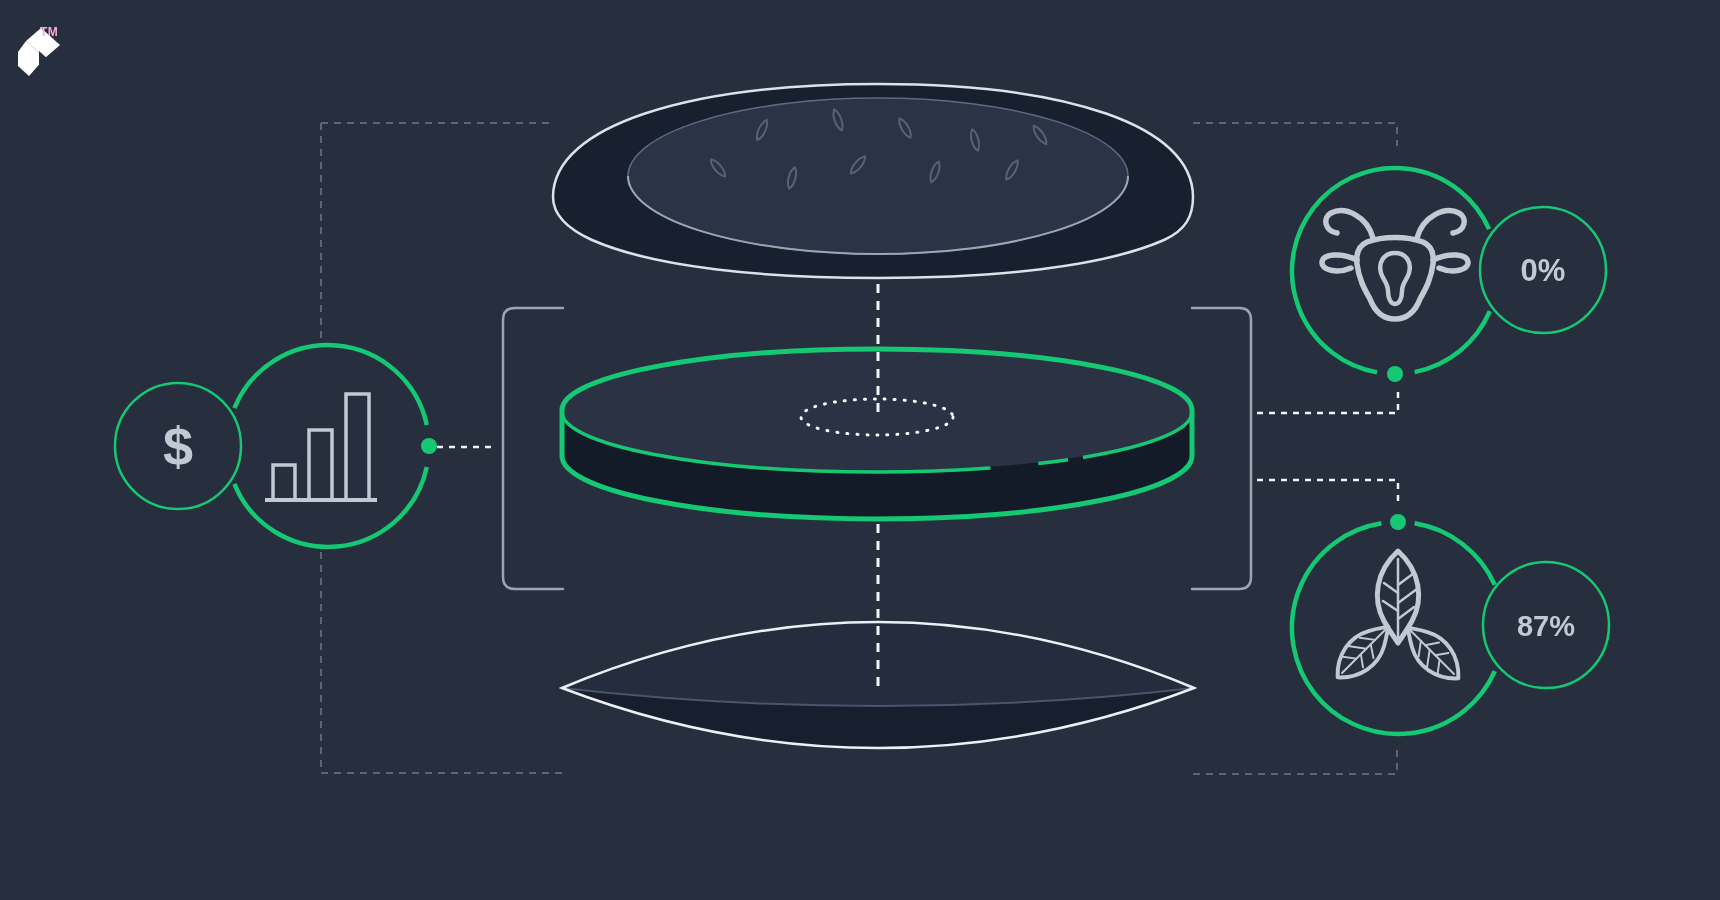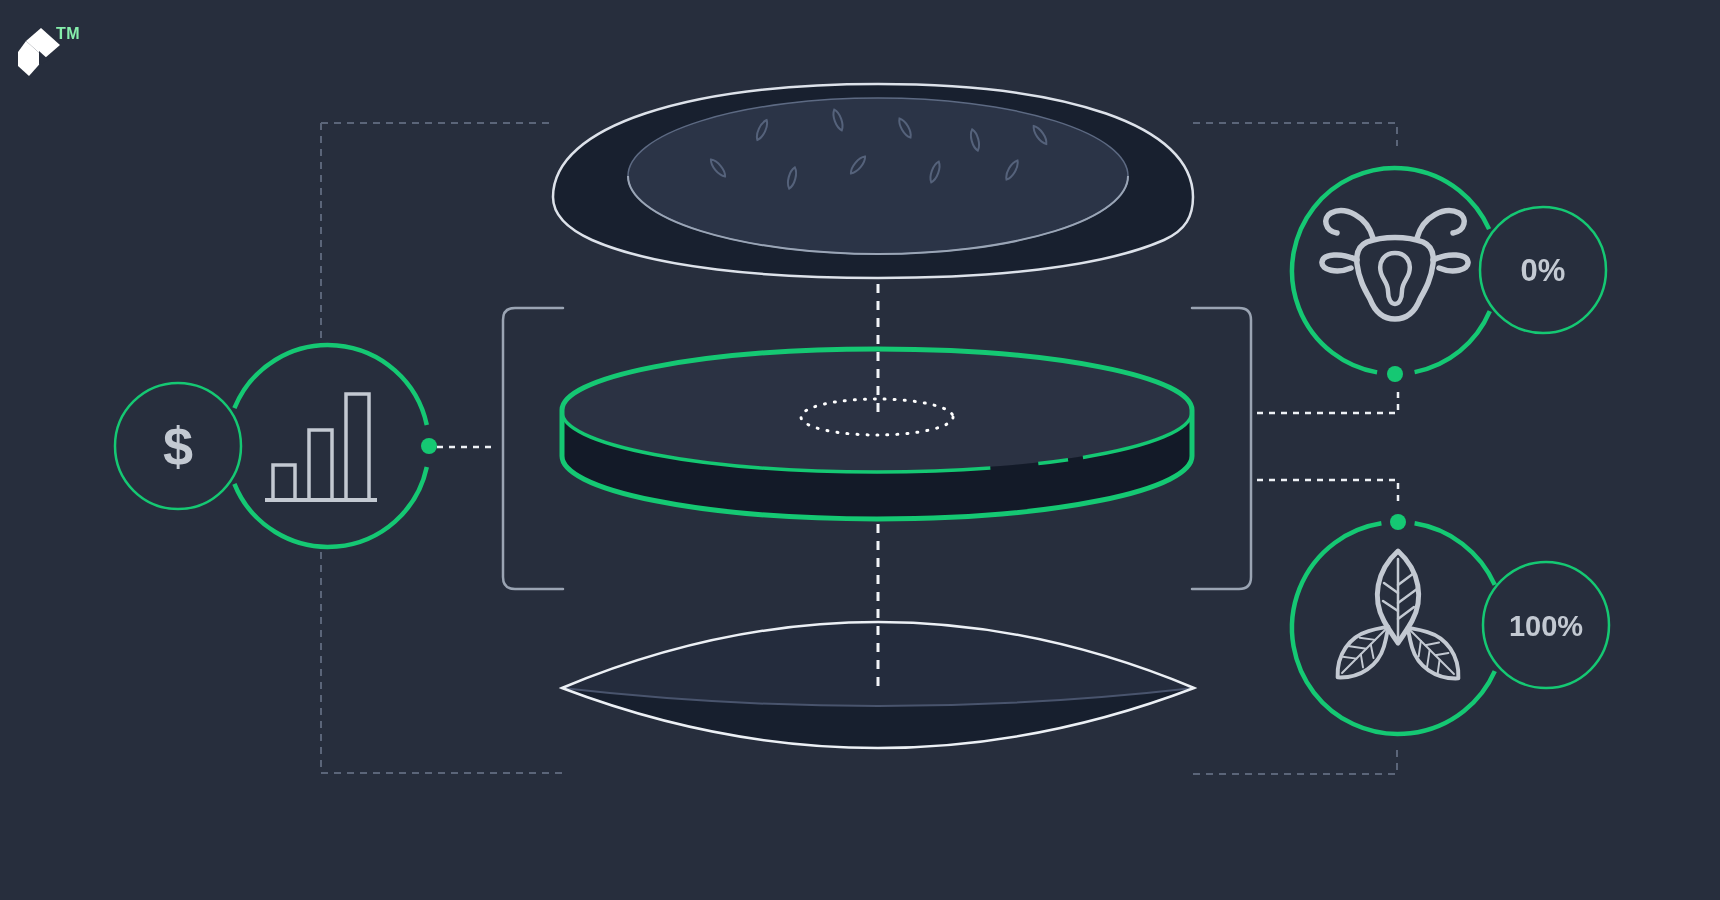--- a/index.html
+++ b/index.html
@@ -6,22 +6,22 @@
     --background:#272e3d; --accent-green:#15c873; --line-white:#eef1f6;
     --icon-gray:#c3c9d2; --frame-gray:#5b6579; --bracket-gray:#9aa4b3;
   }
   html,body{margin:0;padding:0;}
   body{background:var(--background);width:1720px;height:900px;overflow:hidden;
        font-family:"Liberation Sans", sans-serif;}
   .stage{position:relative;width:1720px;height:900px;background:var(--background);}
   .art{position:absolute;left:0;top:0;}
   .overlay{position:absolute;display:flex;align-items:center;justify-content:center;
            color:var(--icon-gray);font-weight:bold;pointer-events:none;}
-  .tm{position:absolute;left:56px;top:25px;font-size:16px;font-weight:bold;
-      color:#86efac;letter-spacing:0.5px;}
+  .tm{position:absolute;left:40px;top:25px;font-size:12px;font-weight:bold;
+      color:#f9a8d4;letter-spacing:0.5px;}
   .dollar{left:118px;top:406px;width:120px;height:80px;font-size:54px;}
   .pct0{left:1480px;top:241px;width:126px;height:60px;font-size:31px;}
   .pct100{left:1483px;top:596px;width:126px;height:60px;font-size:29px;}
 </style>
 </head>
 <body>
 
 <div class="stage">
 
   <svg class="art" width="1720" height="900" viewBox="0 0 1720 900">
@@ -148,14 +148,14 @@
     <g transform="translate(16,24)">
       <path d="M10 17 L25 4 L44 21 L29 34 Z" fill="#ffffff"></path>
       <path d="M29 34 L13 52 L2 42 L2 28 L10 17 Z" fill="#ffffff"></path>
       <path d="M23 27 L33 36 L23 41 Z" fill="#272e3d"></path>
     </g>
   </svg>
 
   <div class="tm">TM</div>
   <div class="overlay dollar">$</div>
   <div class="overlay pct0">0%</div>
-  <div class="overlay pct100">100%</div>
+  <div class="overlay pct100">87%</div>
 </div>
 
 </body></html>

